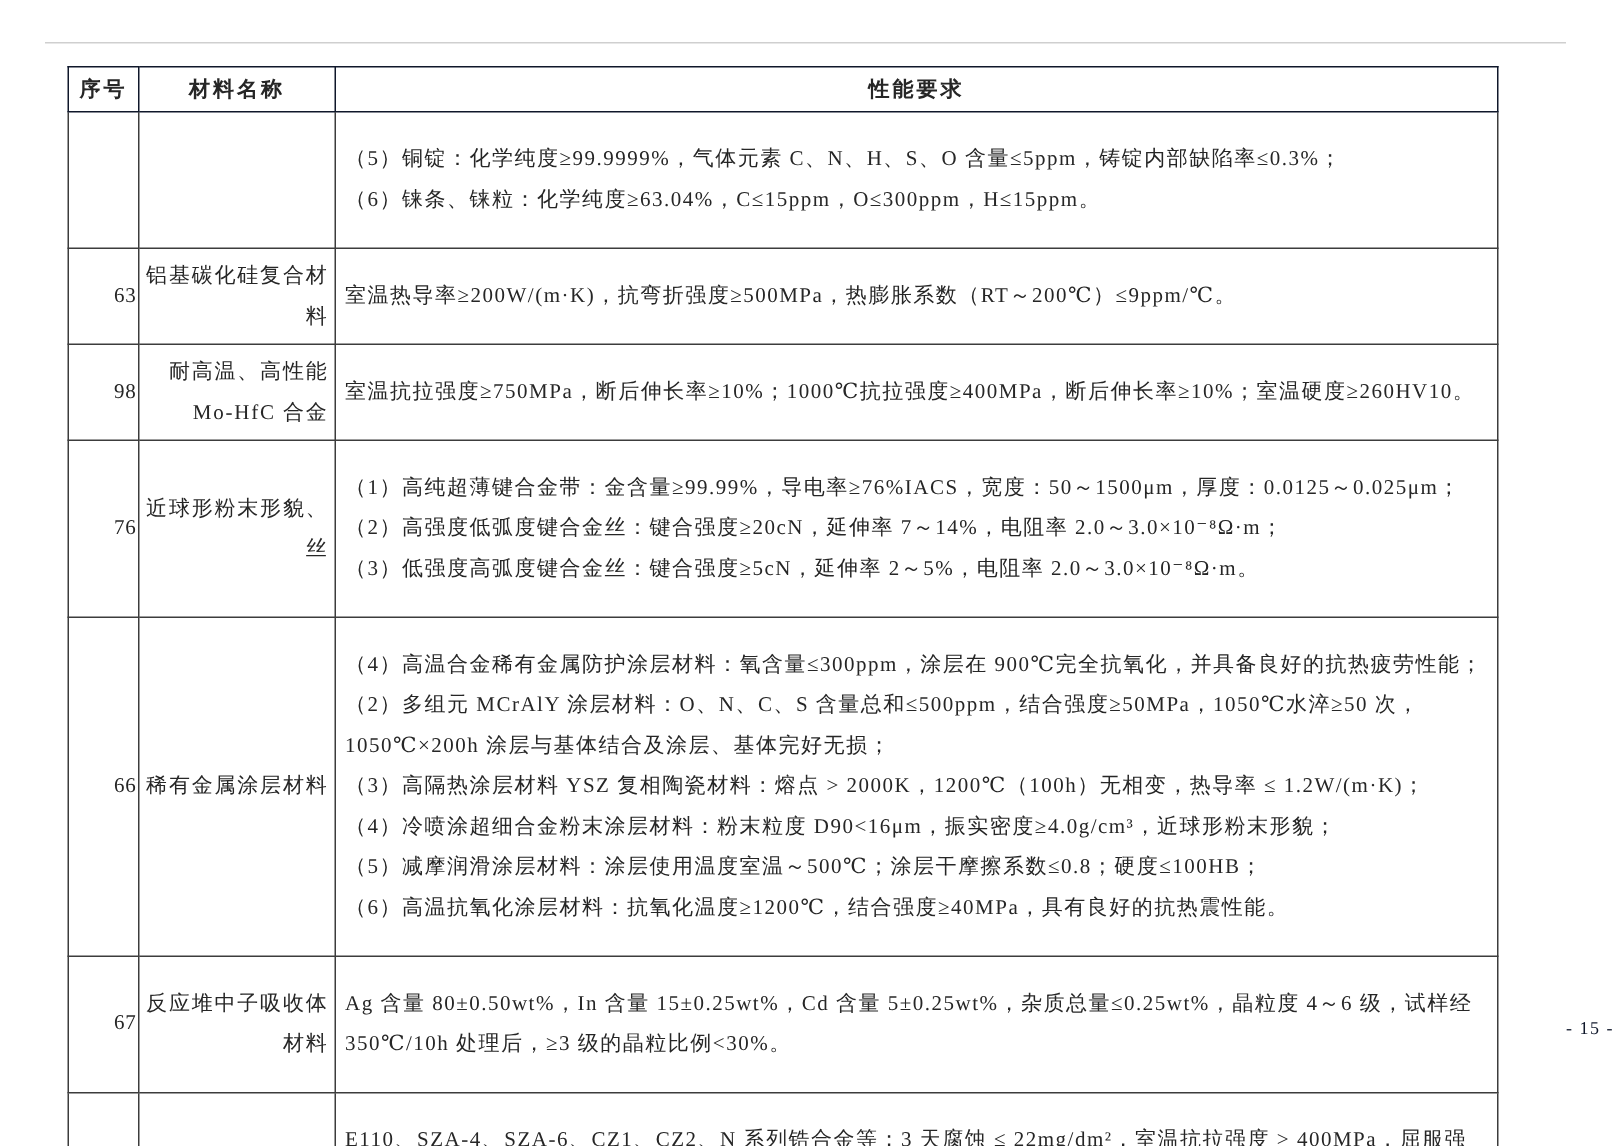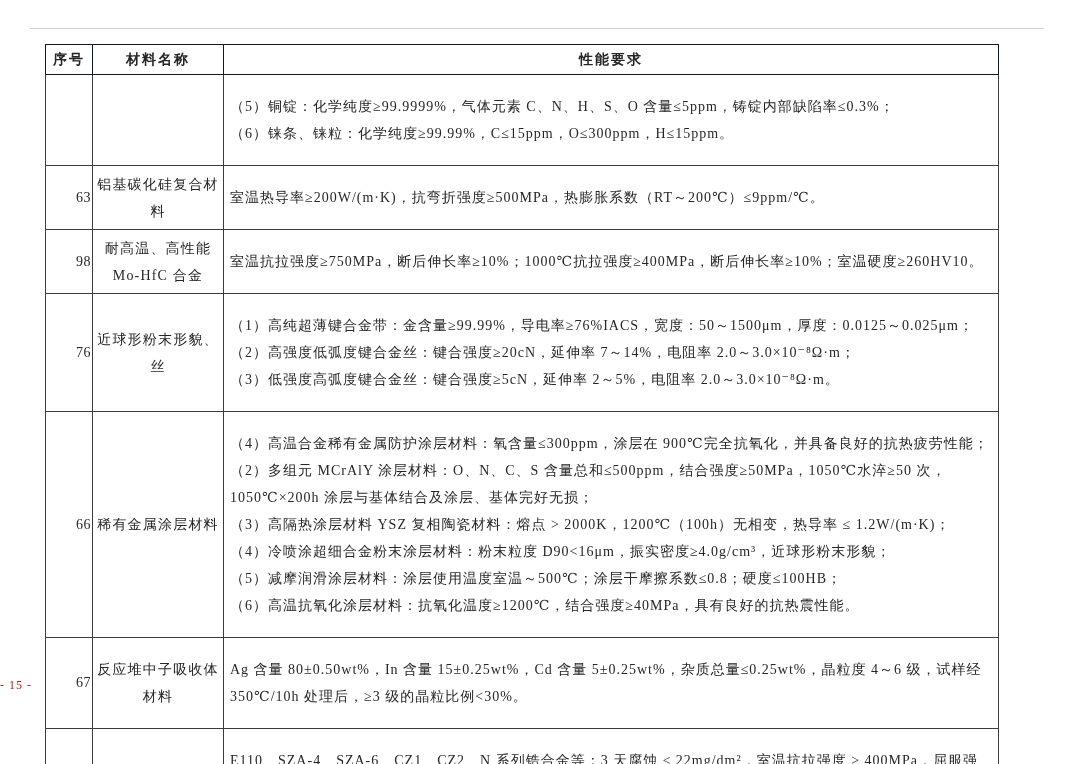--- a/index.html
+++ b/index.html
@@ -50,41 +50,41 @@
     font-size: 14px;
   }
   td.num {
     text-align: right;
     letter-spacing: 0.5px;
   }
   td.name {
     padding: 2px 4px;
     letter-spacing: 1.2px;
     line-height: 27px;
-    text-align: center;
+    text-align: right;
     margin-left: 45px;
   }
   td.req {
     padding: 18px 6px;
     letter-spacing: 1px;
     line-height: 27px;
     text-align: left;
   }
   .req-line {
     min-height: 27px;
   }
   .footer {
     position: absolute;
     top: 678px;
     left: 0;
     width: 1076px;
-    text-align: left;
+    text-align: right;
     font-size: 12px;
     letter-spacing: 1px;
-    color: #b91c1c;
+    color: #0f172a;
   }
 </style>
 </head>
 <body>
 
 <div class="page">
   <div class="scan-line"></div>
 
   <table class="materials">
     <colgroup>
@@ -98,21 +98,21 @@
         <th>材料名称</th>
         <th>性能要求</th>
       </tr>
     </thead>
     <tbody id="rows">
         <tr style="height: 60px;">
           <td class="num"></td>
           <td class="name"></td>
           <td class="req">
             <div class="req-line">（5）铜锭：化学纯度≥99.9999%，气体元素 C、N、H、S、O 含量≤5ppm，铸锭内部缺陷率≤0.3%；</div>
-            <div class="req-line">（6）铼条、铼粒：化学纯度≥99.99%，C≤15ppm，O≤300ppm，H≤15ppm。</div>
+            <div class="req-line">（6）铼条、铼粒：化学纯度≥63.04%，C≤15ppm，O≤300ppm，H≤15ppm。</div>
           </td>
         </tr>
         <tr style="height: 52px;">
           <td class="num">63</td>
           <td class="name">铝基碳化硅复合材料</td>
           <td class="req">
             <div class="req-line">室温热导率≥200W/(m·K)，抗弯折强度≥500MPa，热膨胀系数（RT～200℃）≤9ppm/℃。</div>
           </td>
         </tr>
         <tr style="height: 53px;">

